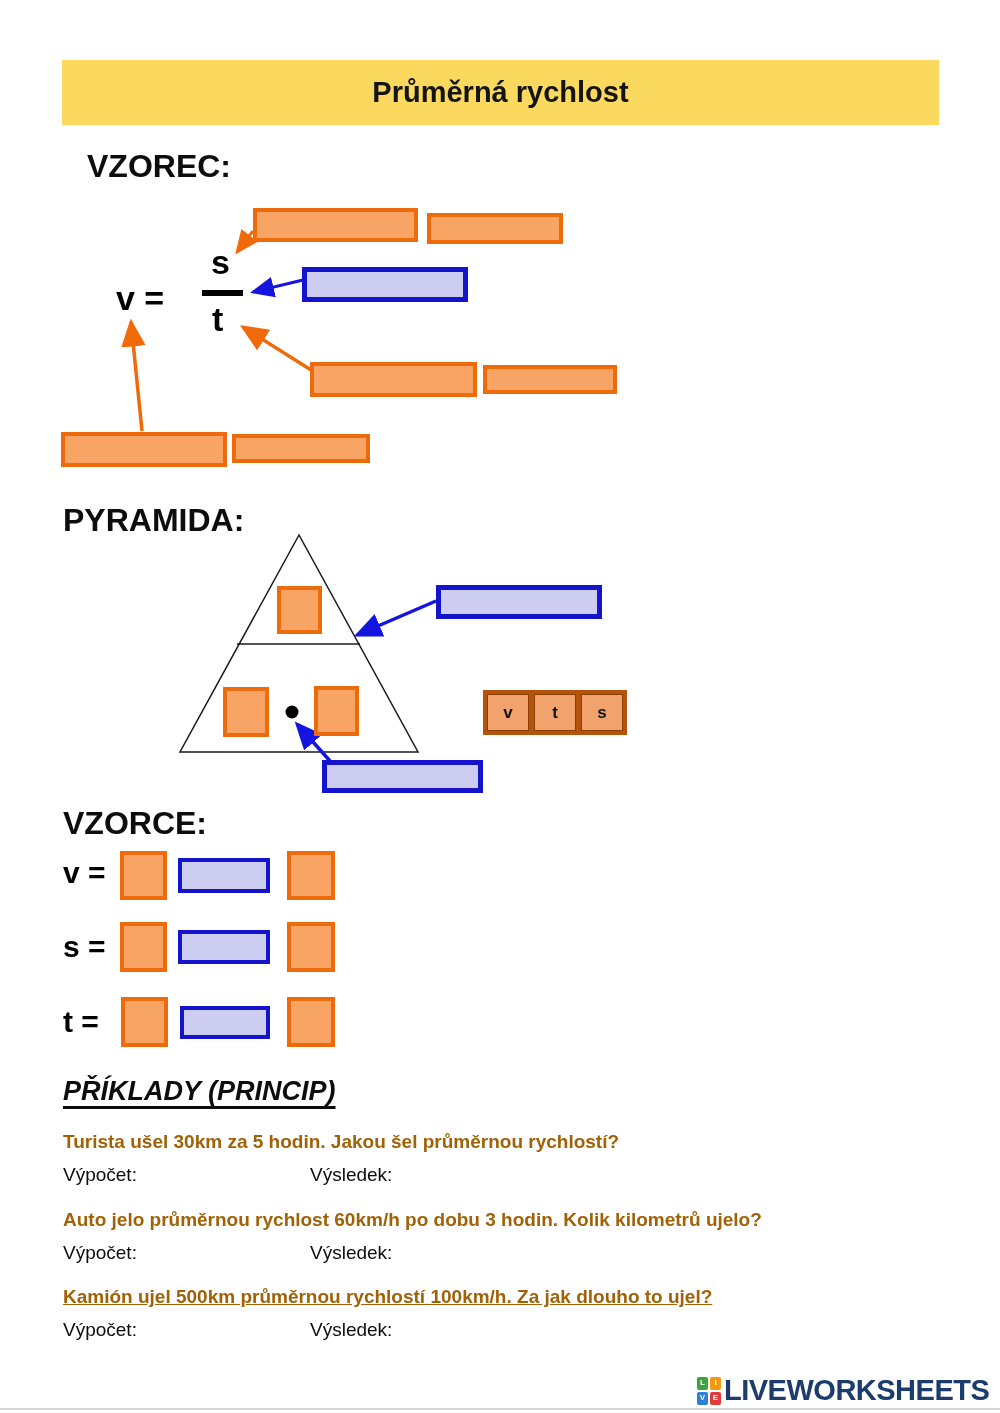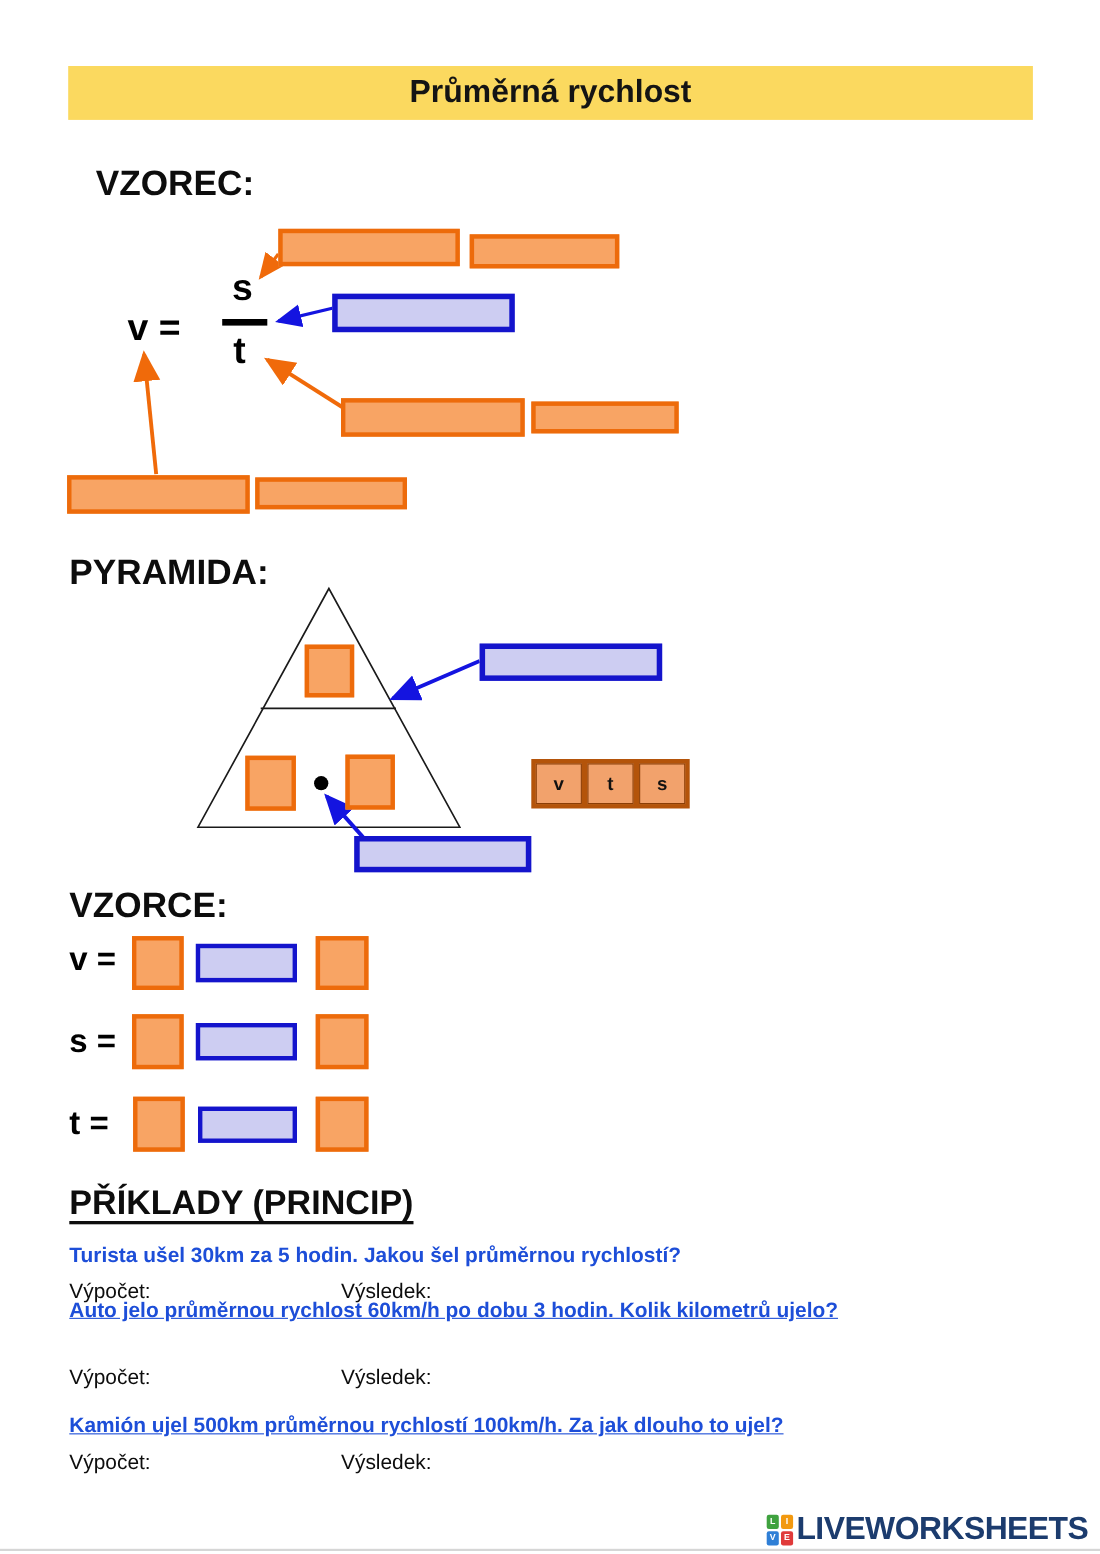--- a/index.html
+++ b/index.html
@@ -3,41 +3,41 @@
 <meta charset="utf-8">
 <title>Průměrná rychlost</title>
 <style>
   html,body{margin:0;padding:0;background:#fff;}
   .page{
     position:relative;width:1000px;height:1413px;margin:0 auto;background:#ffffff;
     font-family:"Liberation Sans",sans-serif;color:#111;overflow:hidden;
   }
   
   .titlebar{
-    position:absolute;left:62px;top:60px;width:877px;height:49px;
+    position:absolute;left:62px;top:60px;width:877px;height:65px;
     background:#FBD95F;display:flex;align-items:center;justify-content:center;
   }
   .titlebar .t{font-size:29px;font-weight:bold;color:#141414;}
   
   .heading{position:absolute;left:63px;font-size:32px;font-weight:bold;color:#0d0d0d;white-space:nowrap;}
-  .heading.u{font-size:31px;text-decoration:underline;text-decoration-thickness:3px;text-underline-offset:6px;}
+  .heading.u{font-size:27px;text-decoration:underline;text-decoration-thickness:3px;text-underline-offset:6px;font-style:italic;}
   
   .obox{position:absolute;background:#F8A464;border:4px solid #ED6B0B;box-sizing:border-box;}
   .bbox{position:absolute;background:#CDCDF2;border:5px solid #1414CC;box-sizing:border-box;}
   .bbox.thin{border-width:4px;}
   
   .flabel{position:absolute;font-weight:bold;color:#000;white-space:nowrap;}
   .fracbar{position:absolute;left:202px;top:290px;width:41px;height:6px;background:#000;}
   
   .vts{position:absolute;left:483px;top:690px;width:144px;height:45px;background:#B4540A;
        display:flex;gap:5px;padding:4px;box-sizing:border-box;}
   .vts .cell{flex:1;background:#F2A26C;border:1px solid #8B3E06;display:flex;align-items:center;
        justify-content:center;font-weight:bold;font-size:17px;color:#111;box-sizing:border-box;}
   
-  .q{position:absolute;left:63px;font-size:19px;font-weight:bold;color:#1d4ed8;white-space:nowrap;}
+  .q{position:absolute;left:63px;font-size:19px;font-weight:bold;color:#a16207;white-space:nowrap;}
   .lab{position:absolute;font-size:19px;color:#0d0d0d;white-space:nowrap;}
   
   .footline{position:absolute;left:0;top:1408px;width:1000px;height:2px;background:#D6D6D6;}
   .logo{position:absolute;left:697px;top:1376px;display:flex;align-items:center;}
   .logo .grid{display:grid;grid-template-columns:11px 11px;grid-template-rows:13px 13px;gap:2px;margin-right:3px;}
   .logo .tile{border-radius:2px;display:flex;align-items:center;justify-content:center;
       color:#fff;font-size:8px;font-weight:bold;line-height:1;}
   .tile.g{background:#3FA23F;} .tile.o{background:#F2990F;} .tile.b{background:#2F7FD6;} .tile.r{background:#E03A3A;}
   .logo .word{font-size:29px;font-weight:bold;color:#1C3C6E;letter-spacing:-0.5px;line-height:1;}
   svg{position:absolute;left:0;top:0;pointer-events:none;}
@@ -118,21 +118,21 @@
   <div class="obox" style="left:121px;top:997px;width:47px;height:50px;"></div>
   <div class="bbox thin" style="left:180px;top:1006px;width:90px;height:33px;"></div>
   <div class="obox" style="left:287px;top:997px;width:48px;height:50px;"></div>
 
   <div class="heading u" style="top:1076px;">PŘÍKLADY (PRINCIP)</div>
 
   <div class="q" style="top:1131px;">Turista ušel 30km za 5 hodin. Jakou šel průměrnou rychlostí?</div>
   <div class="lab" style="left:63px;top:1164px;">Výpočet:</div>
   <div class="lab" style="left:310px;top:1164px;">Výsledek:</div>
 
-  <div class="q" style="top:1181px;text-decoration:underline;">Auto jelo průměrnou rychlost 60km/h po dobu 3 hodin. Kolik kilometrů ujelo?</div>
+  <div class="q" style="top:1209px;">Auto jelo průměrnou rychlost 60km/h po dobu 3 hodin. Kolik kilometrů ujelo?</div>
   <div class="lab" style="left:63px;top:1242px;">Výpočet:</div>
   <div class="lab" style="left:310px;top:1242px;">Výsledek:</div>
 
   <div class="q" style="top:1286px;text-decoration:underline;">Kamión ujel 500km průměrnou rychlostí 100km/h. Za jak dlouho to ujel?</div>
   <div class="lab" style="left:63px;top:1319px;">Výpočet:</div>
   <div class="lab" style="left:310px;top:1319px;">Výsledek:</div>
 
   <div class="logo">
     <div class="grid">
       <div class="tile g">L</div>

